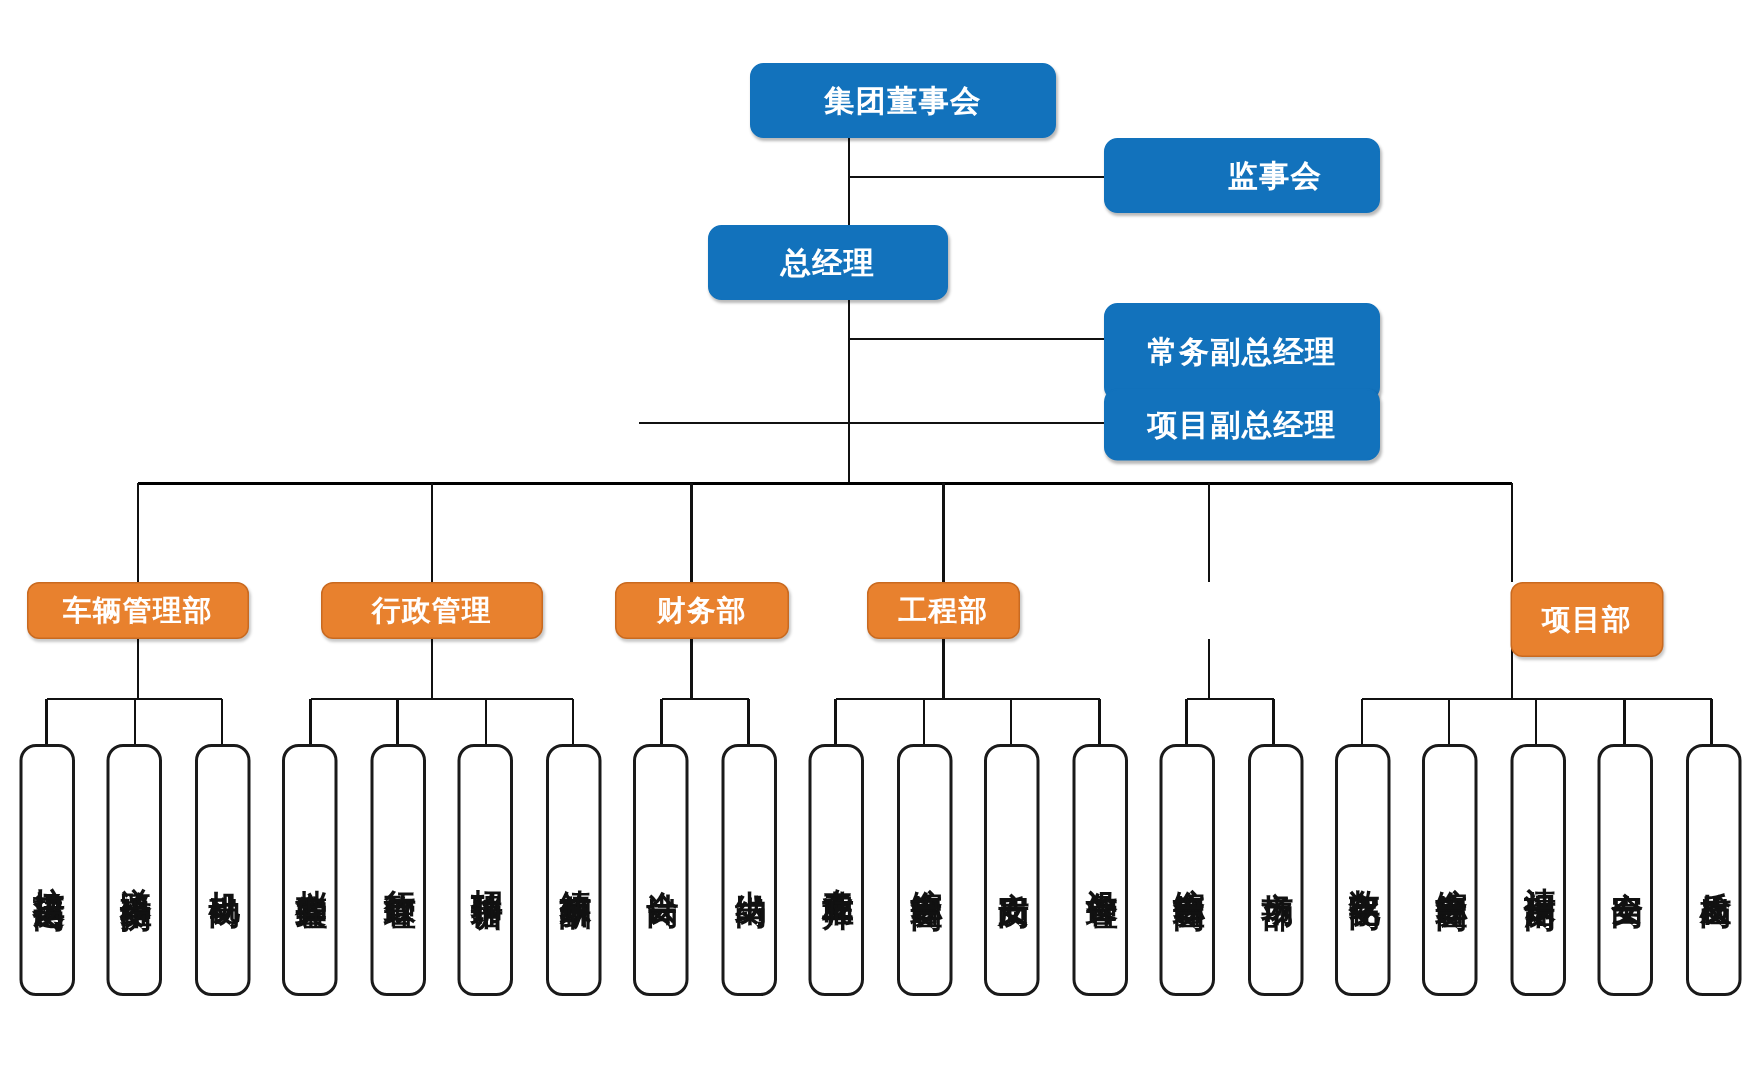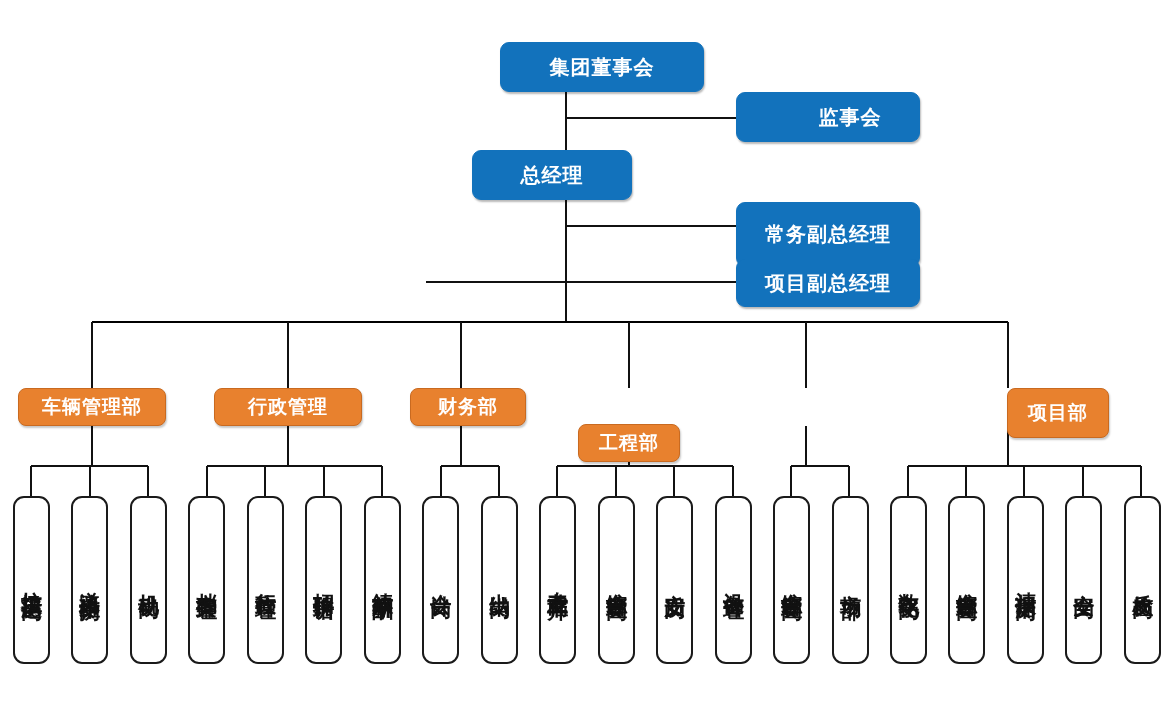--- a/index.html
+++ b/index.html
@@ -164,21 +164,21 @@
   </div>
 
   <div class="node orange" style="left:214px;top:388px;width:148px;height:38px;">
     <span>行政管理</span>
   </div>
 
   <div class="node orange" style="left:410px;top:388px;width:116px;height:38px;">
     <span>财务部</span>
   </div>
 
-  <div class="node orange" style="left:578px;top:388px;width:102px;height:38px;margin-top:36px;">
+  <div class="node orange" style="left:578px;top:388px;width:102px;height:38px;">
     <span>工程部</span>
   </div>
 
 
   <div class="node orange" style="left:1007px;top:388px;width:102px;height:50px;">
     <span>项目部</span>
   </div>
 
   <div class="node post" style="left:13px;top:496px;width:37px;height:168px;">
     <span>垃圾清运岗</span>

